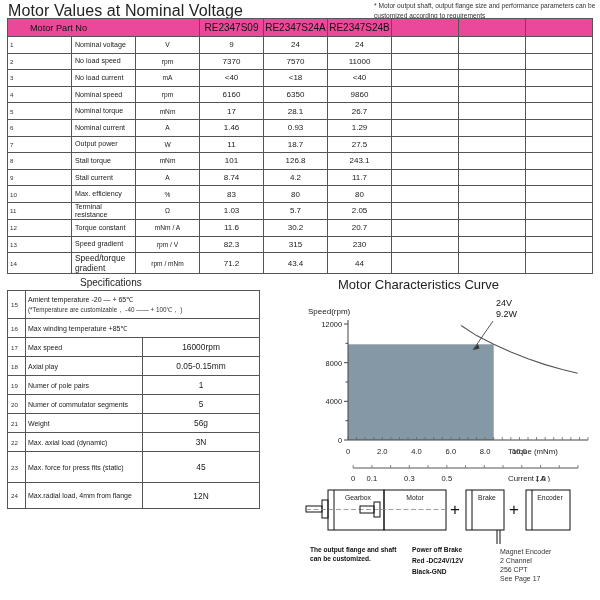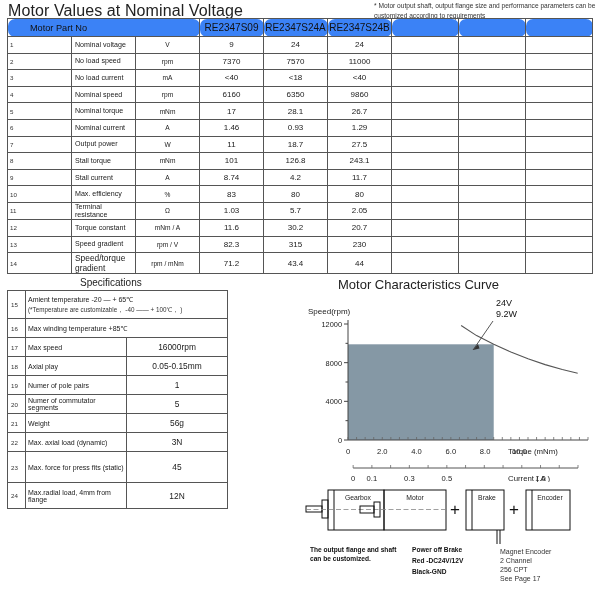--- a/index.html
+++ b/index.html
@@ -45,23 +45,22 @@
     font-size: 7.2px;
   }
   #values-table td, #values-table th {
     border: 1px solid #555;
     padding: 0;
     height: 15.6px;
     vertical-align: middle;
     font-weight: normal;
   }
   #values-table thead td {
-    background: #3b82f6;
+    background: #ec4899;
     height: 17px;
-    border-radius: 7px;
   }
   .th-part {
     text-align: center;
     font-size: 9.2px;
     color: #111;
     padding-right: 90px !important;
   }
   .th-model {
     text-align: center;
     font-size: 10px;
@@ -105,21 +104,21 @@
     position: absolute;
     left: 338px; top: 277px;
     font-size: 13px;
     color: #222;
   }
 
   
   #spec-table {
     position: absolute;
     left: 7px; top: 290px;
-    width: 221px;
+    width: 253px;
     border-collapse: collapse;
     table-layout: fixed;
     font-size: 7px;
   }
   #spec-table td {
     border: 1px solid #555;
     padding: 0;
     vertical-align: middle;
   }
   .s-idx {

